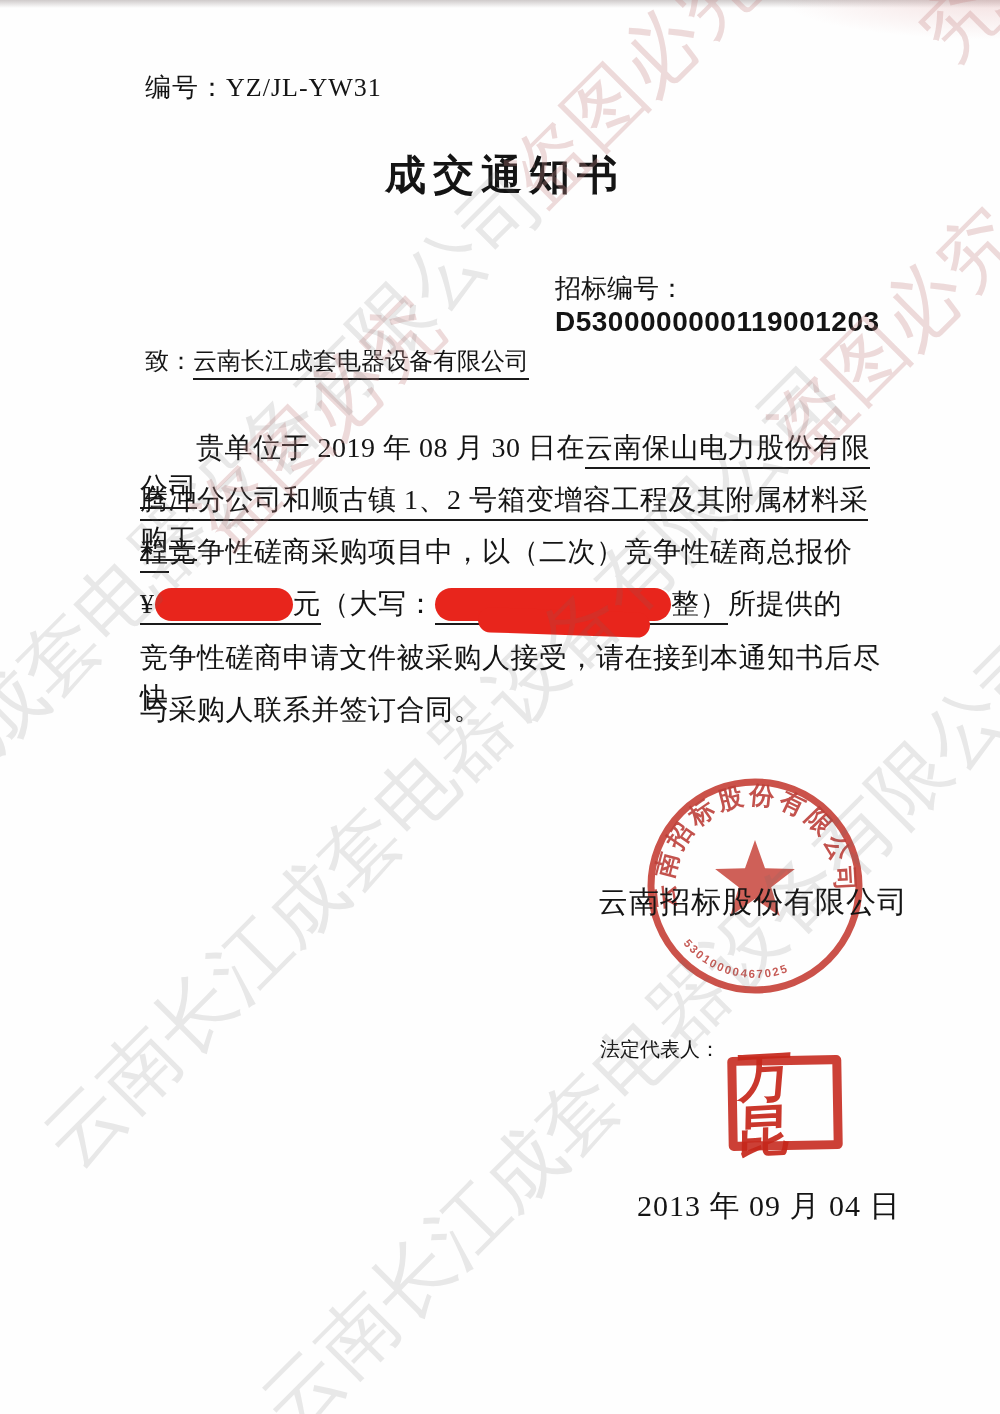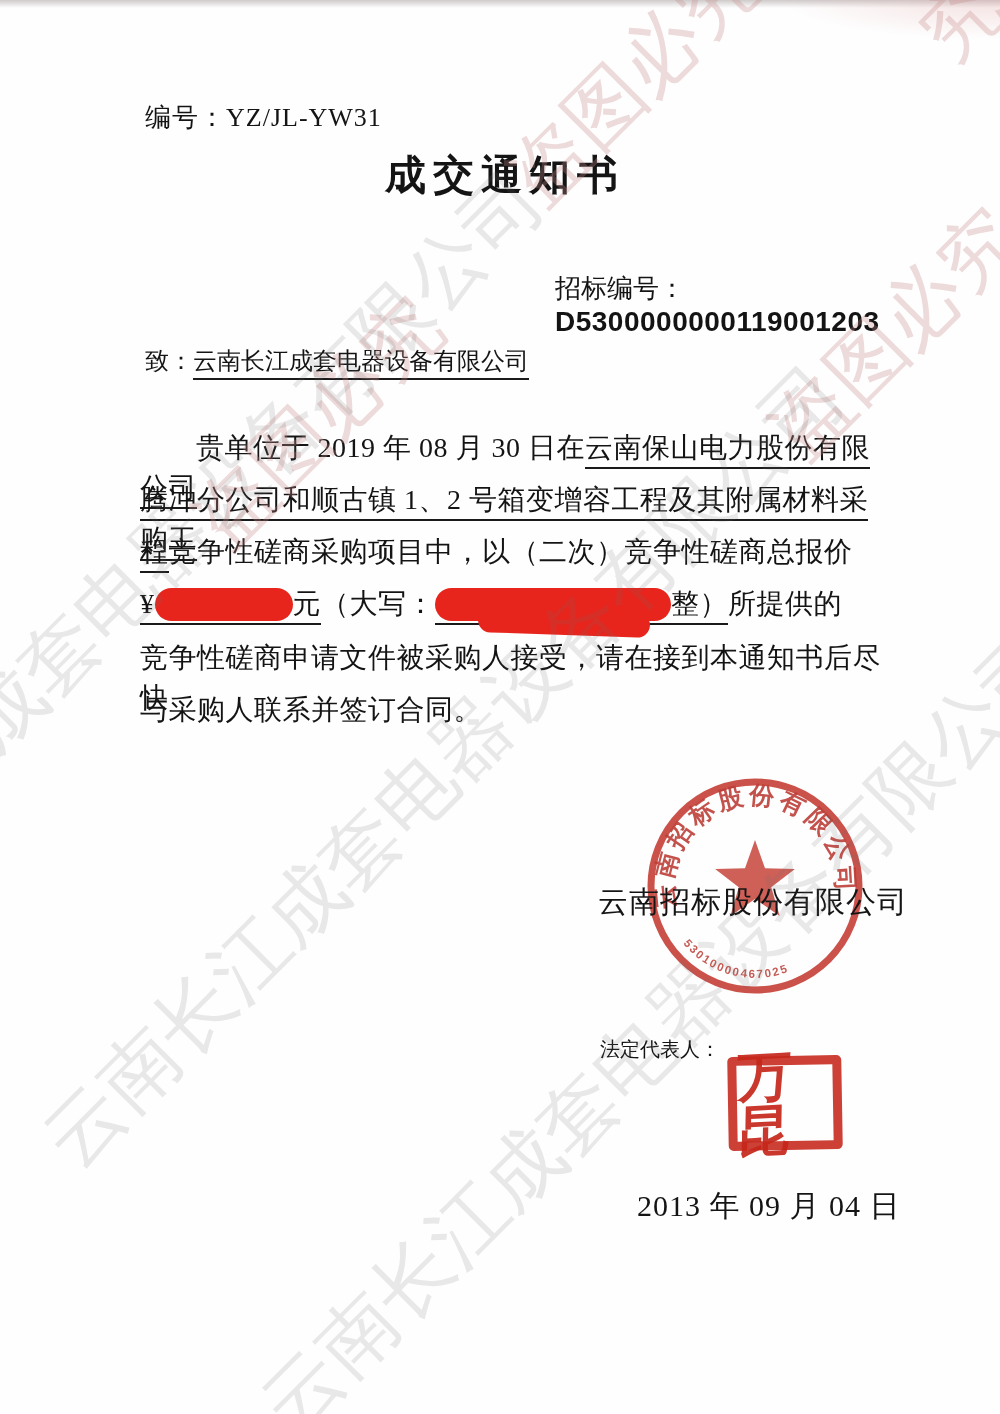--- a/index.html
+++ b/index.html
@@ -18,21 +18,21 @@
   .scan-corner{position:absolute;top:0;right:0;width:220px;height:40px;
     background:radial-gradient(ellipse at 100% 0%,rgba(225,170,170,.35),rgba(255,255,255,0) 70%);}
   
   .wm{position:absolute;white-space:nowrap;font-size:78px;line-height:1;
       transform:rotate(-45deg);transform-origin:0 0;pointer-events:none;z-index:6;
       font-family:"Liberation Serif","DejaVu Serif",serif;}
   .wm-gray{color:rgba(110,110,110,.15);}
   .wm-pink{color:rgba(200,135,135,.30);}
   
   .txt{position:absolute;z-index:4;}
-  .doc-number{left:145px;top:100px;font-size:26px;letter-spacing:1px;}
+  .doc-number{left:145px;top:70px;font-size:26px;letter-spacing:1px;}
   .title{left:0;right:0;top:148px;text-align:center;font-size:41px;font-weight:600;letter-spacing:7px;margin-left:10px;}
   .bid-line{left:515px;top:271px;font-size:26px;margin-left:40px;}
   .bid-num{font-family:"Liberation Sans","DejaVu Sans",sans-serif;font-weight:700;font-size:28px;letter-spacing:.5px;}
   .to-line{left:145px;top:345px;font-size:24px;}
   .bodyline{left:140px;top:0;width:742px;font-size:28px;letter-spacing:.5px;line-height:40px;}
   .u{border-bottom:2px solid #1a1a1a;padding-bottom:4px;}
   .indent{display:inline-block;width:56px;}
   .redact{display:inline-block;background:#e8251c;border-radius:17px;height:33px;vertical-align:-8px;z-index:5;}
   .r1{width:138px;}
   .r2{width:236px;}

